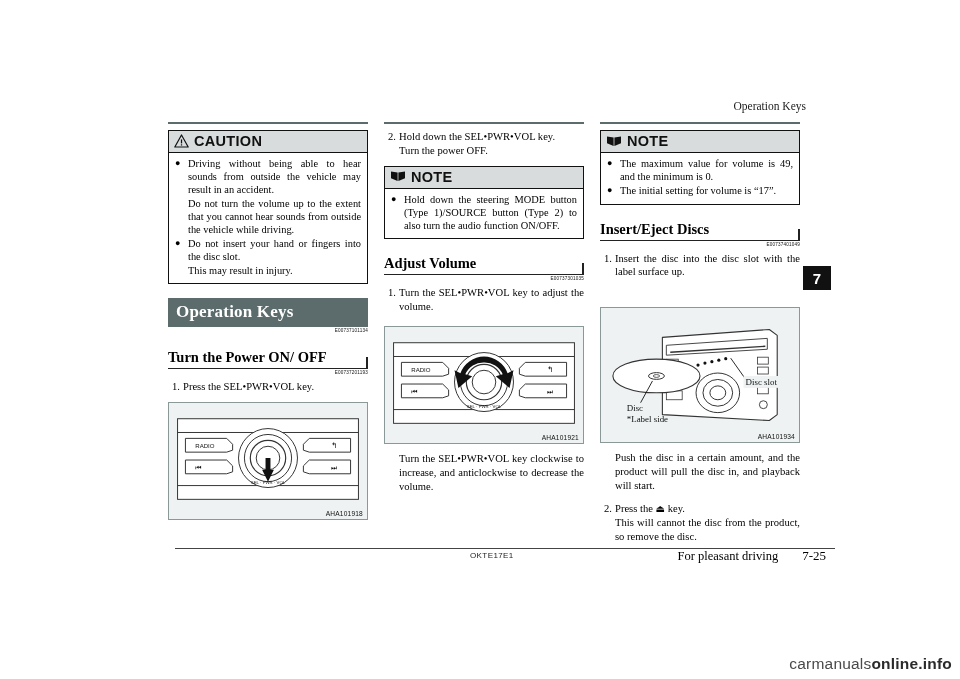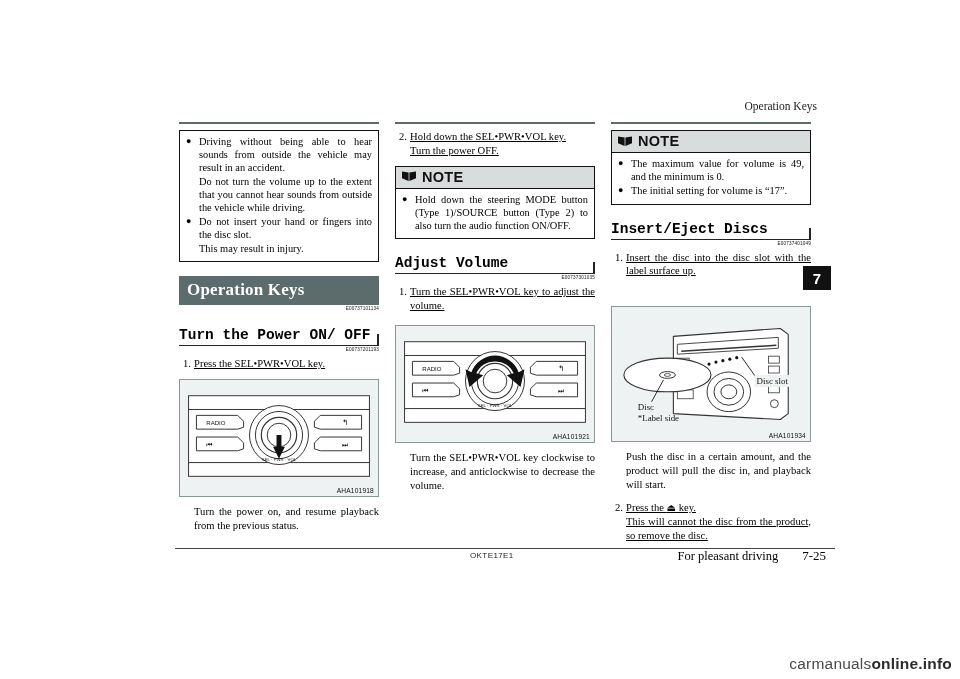--- a/index.html
+++ b/index.html
@@ -16,21 +16,21 @@
   
   #page {
     position: absolute;
     left: 0; top: 0;
     width: 960px; height: 679px;
     background: #fff;
   }
 
   #sheet {
     position: absolute;
-    left: 175px; top: 100px;
+    left: 164px; top: 100px;
     width: 660px; height: 475px;
   }
 
   
   .page-header {
     position: absolute;
     left: 0; top: 0;
     width: 660px;
     text-align: right;
     font-size: 11.5px;
@@ -113,21 +113,21 @@
     font-weight: bold;
     font-size: 17px;
     padding: 4px 8px 5px 8px;
     letter-spacing: .2px;
     margin-top: 14px;
   }
 
   
   .sec-head {
     position: relative;
-    font-family: Liberation Mono, monospace;
+    font-family: Liberation Serif, serif;
     font-weight: bold;
     font-size: 14.5px;
     padding-bottom: 2px;
     border-bottom: 1.6px solid #222;
     margin-top: 16px;
   }
   .sec-head::after {
     content: "";
     position: absolute;
     right: 0; bottom: 0;
@@ -147,21 +147,21 @@
 
   
   .step {
     display: flex;
     gap: 3px;
     font-size: 10.6px;
     line-height: 1.3;
     margin-bottom: 2px;
   }
   .step-num { flex: 0 0 auto; width: 12px; text-align: right; }
-  .step-body { flex: 1 1 auto; text-decoration: underline; }
+  .step-body { flex: 1 1 auto; }
   .step-body p { margin: 0; }
   .just { text-align: justify; }
 
   .para {
     font-size: 10.6px;
     line-height: 1.32;
     text-align: justify;
     margin: 0 0 0 15px;
   }
   .para.pad-top { margin-top: 8px; }
@@ -255,20 +255,30 @@
   <div id="sheet">
 
     <div class="page-header">Operation Keys</div>
 
     <div class="cols">
 
       <div class="col col-1">
         <div class="col-rule"></div>
 
         <div class="callout">
+          <div class="callout-head">
+            <span>
+              <svg class="warn-tri" width="15" height="14" viewBox="0 0 15 14" aria-hidden="true">
+                <path d="M7.5 1 L14.2 13 L0.8 13 Z" fill="none" stroke="#111" stroke-width="1.2" stroke-linejoin="round"></path>
+                <rect x="6.9" y="5.4" width="1.25" height="4" fill="#111"></rect>
+                <rect x="6.9" y="10.3" width="1.25" height="1.25" fill="#111"></rect>
+              </svg>
+            </span>
+            <span class="callout-title">CAUTION</span>
+          </div>
           <div class="callout-body">
             <div class="bullet-row">
               <div class="bullet-dot">●</div>
               <div class="bullet-text">
                 <p>Driving without being able to hear sounds from outside the vehicle may result in an accident.</p>
                 <p>Do not turn the volume up to the extent that you cannot hear sounds from outside the vehicle while driving.</p>
               </div>
             </div>
             <div class="bullet-row">
               <div class="bullet-dot">●</div>
@@ -316,21 +326,20 @@
 
             <text x="26" y="46" font-family="Liberation Sans, sans-serif" font-size="6.2" fill="#111">RADIO</text>
             <text x="26" y="68" font-family="Liberation Sans, sans-serif" font-size="7" fill="#111">⏮</text>
             <text x="164" y="46" font-family="Liberation Sans, sans-serif" font-size="8" fill="#111">↰</text>
             <text x="164" y="68" font-family="Liberation Sans, sans-serif" font-size="7" fill="#111">⏭</text>
             <text x="100" y="82" font-family="Liberation Sans, sans-serif" font-size="4.4" fill="#111" text-anchor="middle">SEL · PWR · VOL</text>
           </svg>
           <span class="fig-id">AHA101918</span>
         </div>
 
-        <p class="para pad-top">Turn the power on, and resume playback from the previous status.</p>
       </div>
 
       <div class="col col-2">
         <div class="col-rule"></div>
 
         <div class="step">
           <div class="step-num">2.</div>
           <div class="step-body">
             <p>Hold down the SEL•PWR•VOL key.</p>
             <p>Turn the power OFF.</p>

